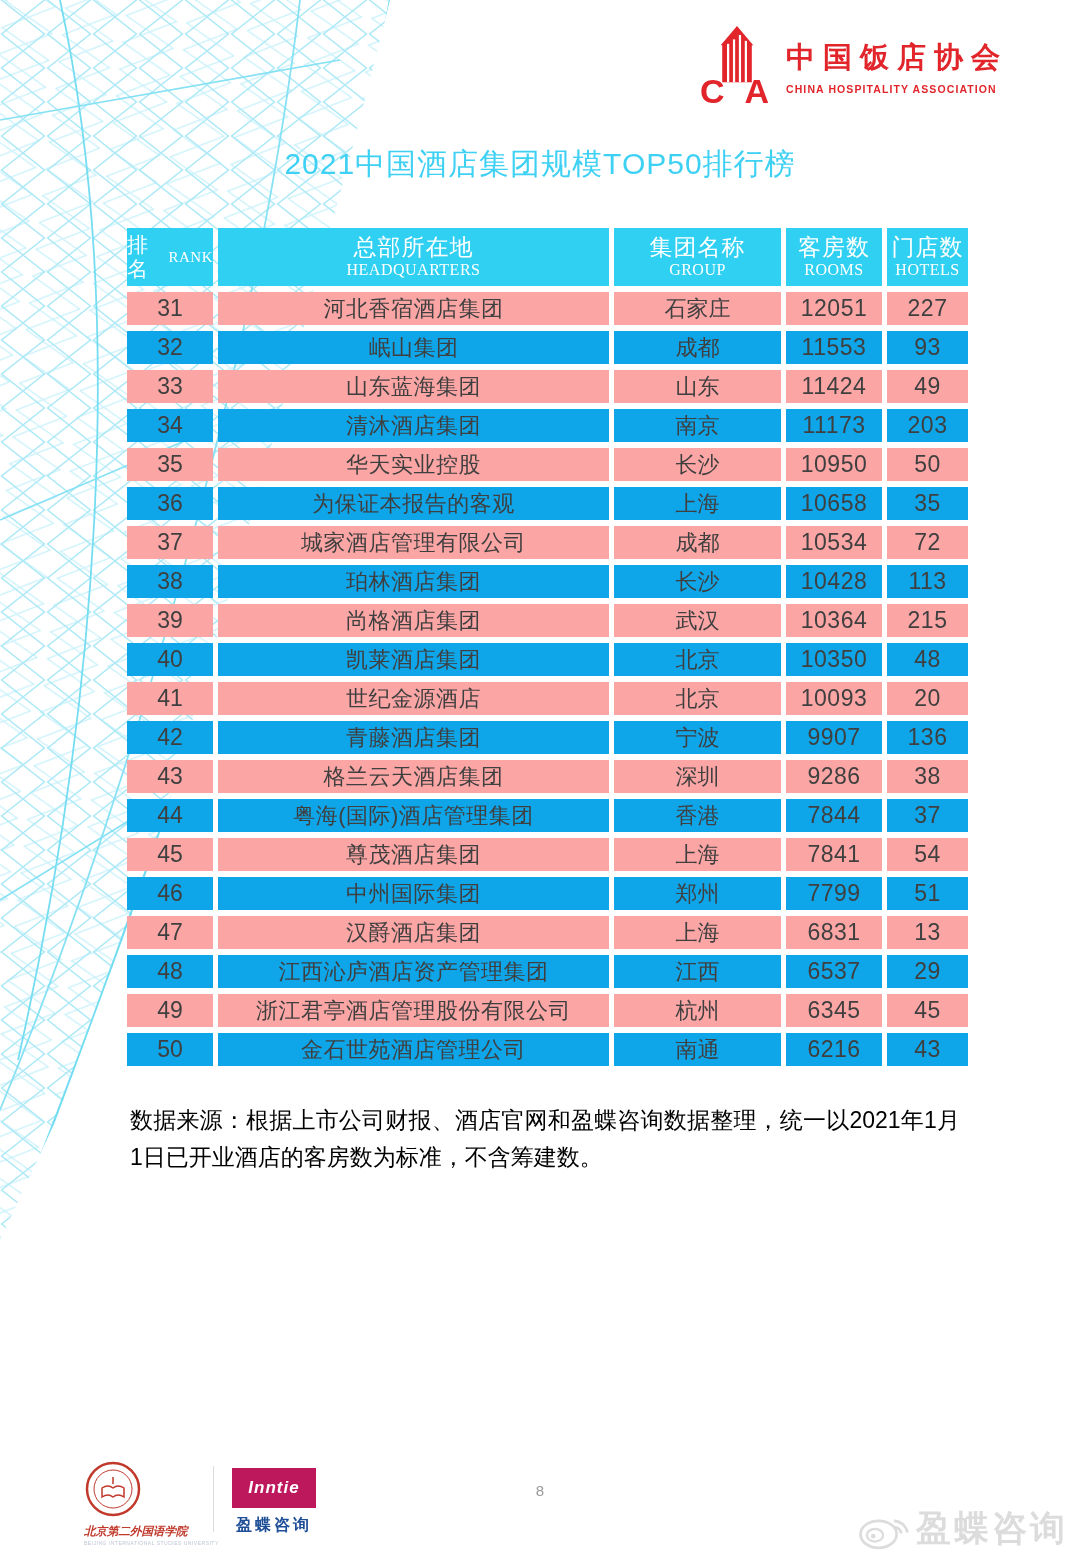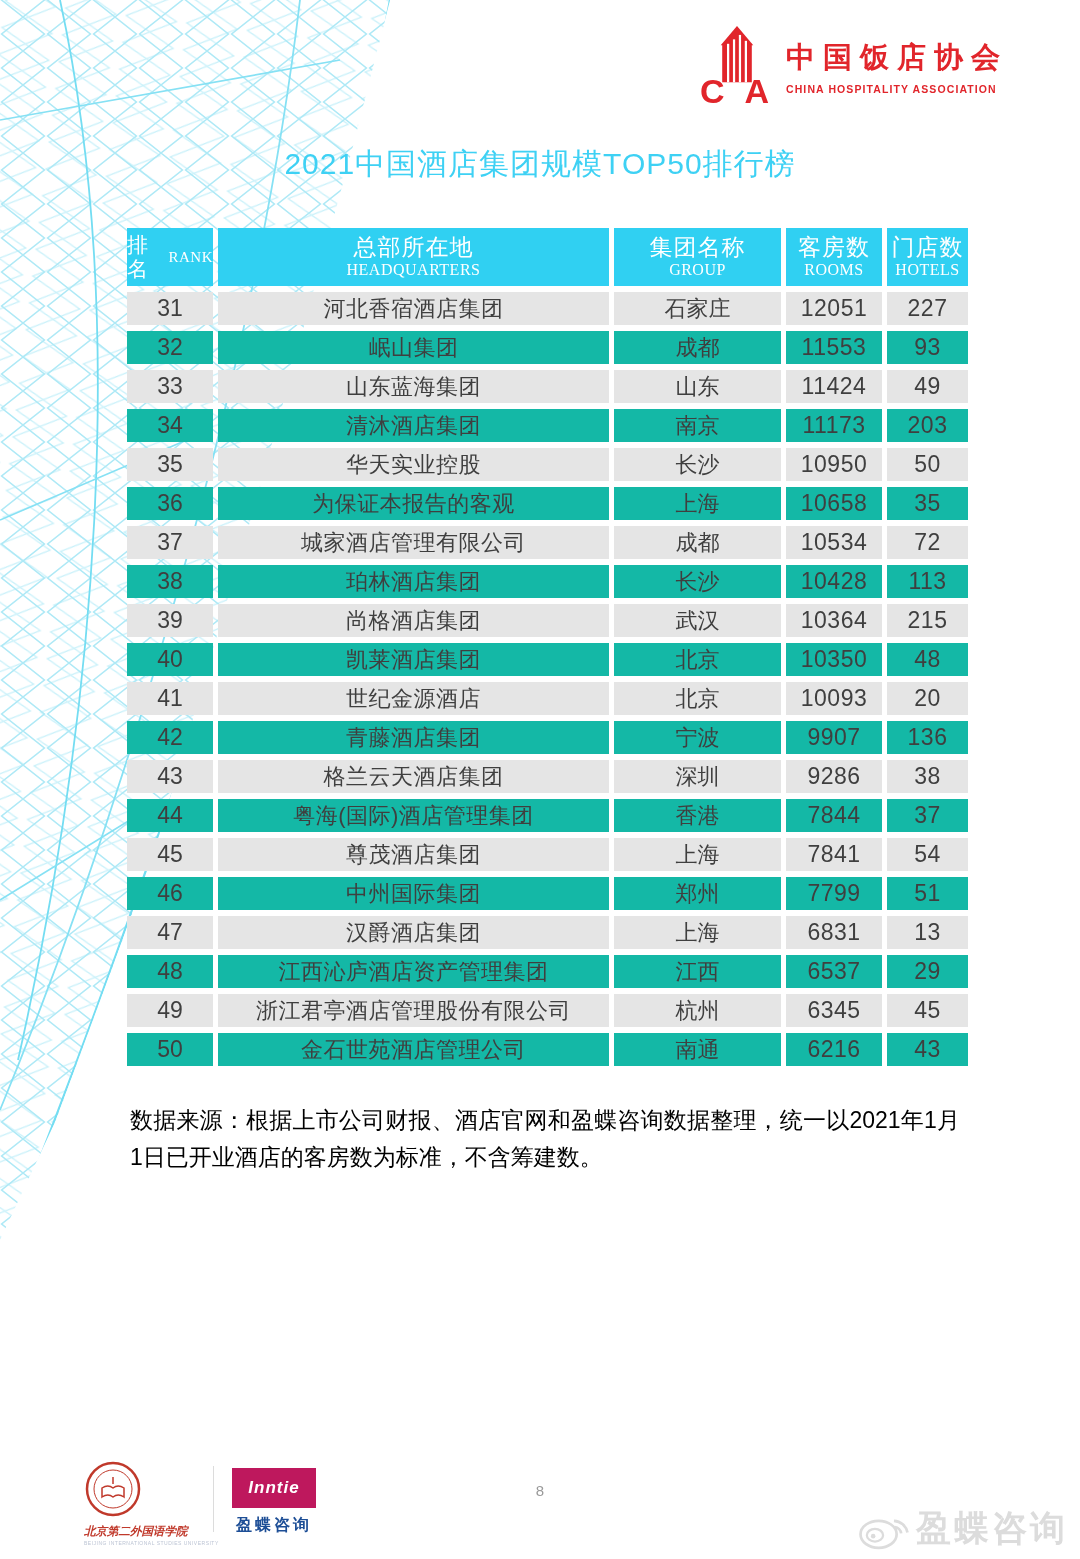--- a/index.html
+++ b/index.html
@@ -29,22 +29,22 @@
   }
   .hcell{background:#30d0f2; color:#ffffff; display:flex; flex-direction:column;
          align-items:center; justify-content:center; line-height:1.12;}
   .hcell.rank-h{flex-direction:row; align-items:center; gap:1px;}
   .h-cn{font-size:23px; letter-spacing:1px;}
   .h-en{font-size:16px; font-family:"Liberation Serif","DejaVu Serif",serif; letter-spacing:0.5px;}
   .rank-h .h-cn{font-size:21px;}
   .rank-h .h-en{font-size:15px;}
   .trow{display:contents;}
   .cell{display:flex; align-items:center; justify-content:center; color:#3f3f3f;}
-  .trow.odd  .cell{background:#e5e5e5;}
-  .trow.even .cell{background:#14b8a6;}
+  .trow.odd  .cell{background:#fca5a5;}
+  .trow.even .cell{background:#0ea5e9;}
   .c-rank{font-size:23px;}
   .c-name{font-size:22px; letter-spacing:0.5px;}
   .c-city{font-size:22px;}
   .c-num{font-size:23px; letter-spacing:0.5px;}
 
   
   .note{position:absolute; left:130px; width:830px; color:#000000;
         font-size:23px; line-height:37px; text-align:justify;}
   .note1{top:1102px;} .note2{top:1188px;}
 

